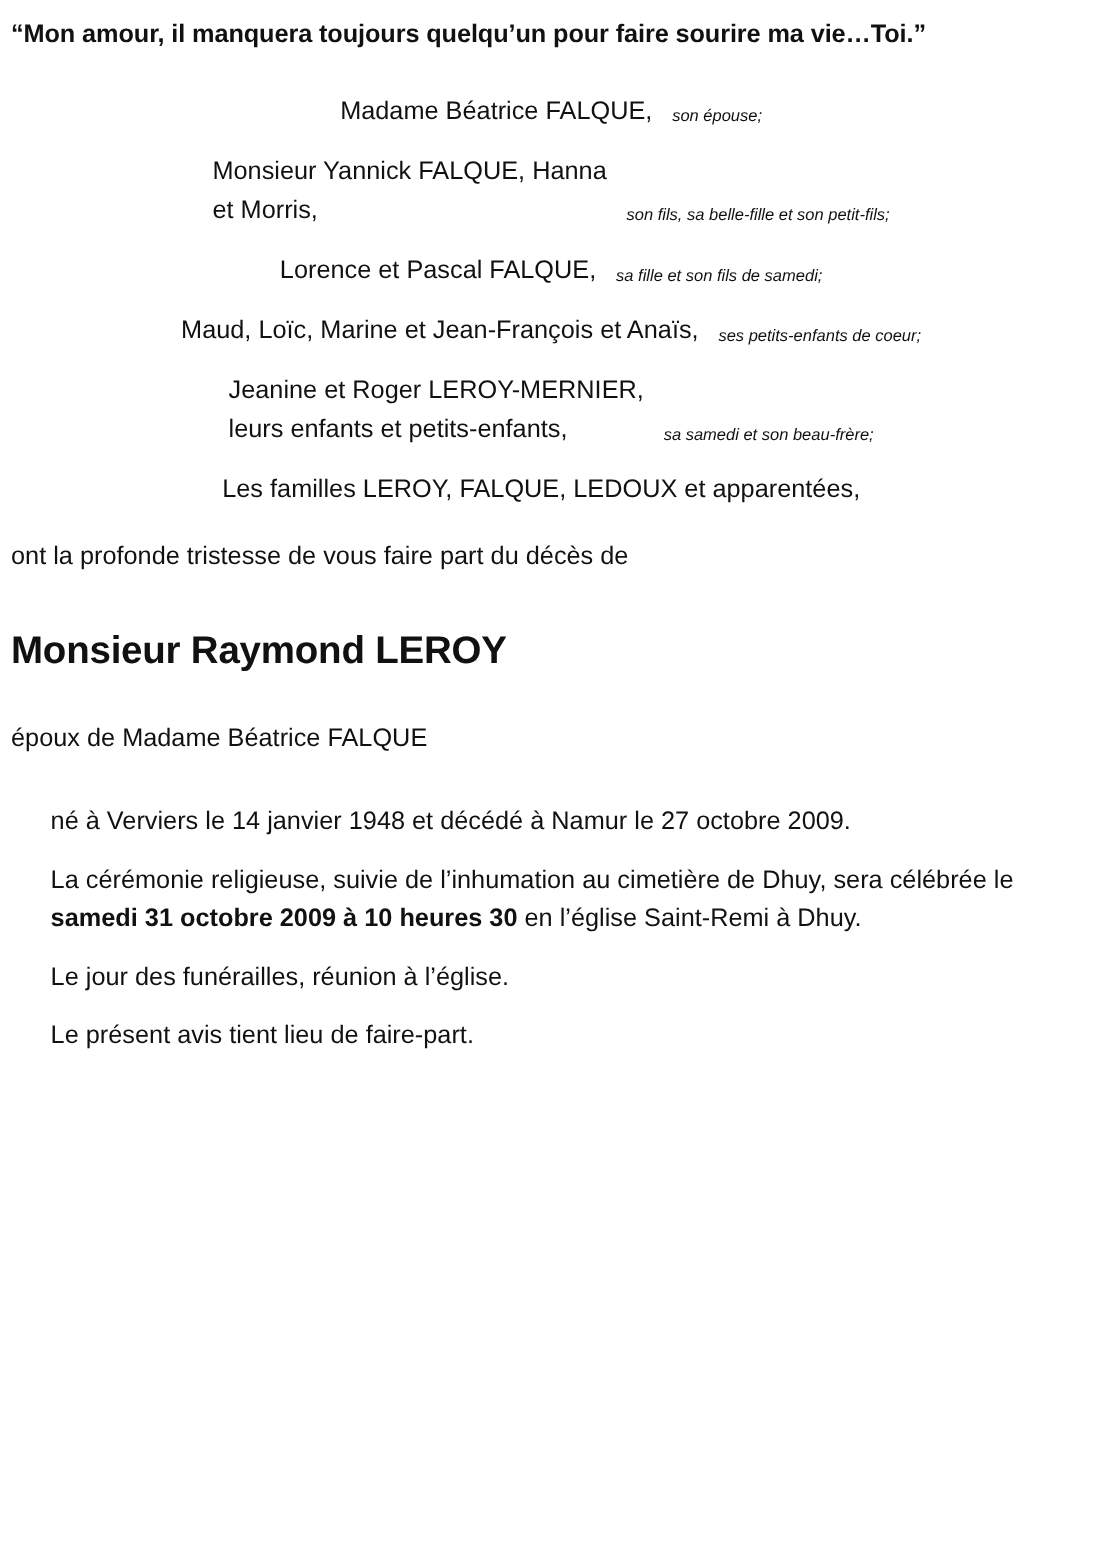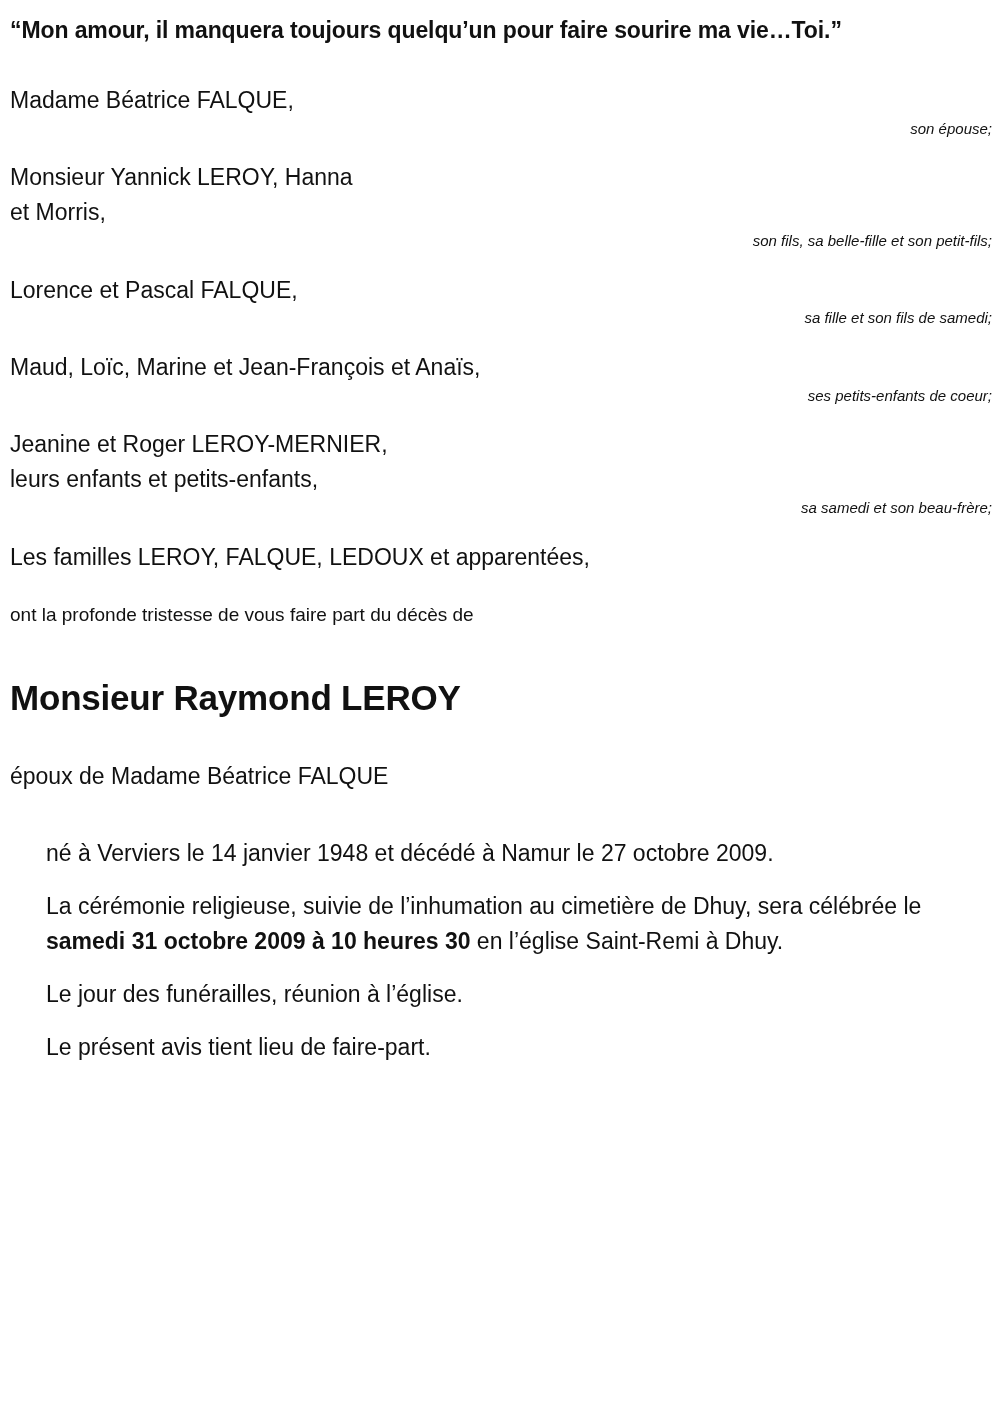--- a/index.html
+++ b/index.html
@@ -37,21 +37,20 @@
   
   .family-list {
     margin: 0 0 26px 0;
   }
   .family-row {
     display: flex;
     align-items: flex-start;
     justify-content: center;
     width: 100%;
     margin-bottom: 20px;
-    flex-direction: column;
   }
   .family-row:last-child { margin-bottom: 0; }
 
   .family-names {
     font-size: 23px;
     line-height: 1.52;
     font-weight: 400;
     flex: 0 1 auto;
     padding-right: 18px;
     white-space: pre-line;
@@ -62,21 +61,21 @@
     line-height: 1.5;
     text-align: right;
     flex: 0 0 auto;
     max-width: 300px;
     align-self: flex-end;
   }
   .family-row.no-relation { margin-bottom: 22px; }
 
   
   .lead-in {
-    font-size: 19px;
+    font-size: 23px;
     line-height: 1.5;
     margin: 22px 0 0 0;
   }
 
   
   .deceased-name {
     font-size: 35px;
     font-weight: 700;
     line-height: 1.2;
     letter-spacing: -0.2px;
@@ -111,21 +110,21 @@
   <p class="epigraph">“Mon amour, il manquera toujours quelqu’un pour faire sourire ma vie…Toi.”</p>
 
   <div class="family-list">
 
     <div class="family-row">
       <div class="family-names">Madame Béatrice FALQUE,</div>
       <div class="family-relation">son épouse;</div>
     </div>
 
     <div class="family-row">
-      <div class="family-names">Monsieur Yannick LEROY, Hanna
+      <div class="family-names">Monsieur Yannick FALQUE, Hanna
 et Morris,</div>
       <div class="family-relation">son fils, sa belle-fille et son petit-fils;</div>
     </div>
 
     <div class="family-row">
       <div class="family-names">Lorence et Pascal FALQUE,</div>
       <div class="family-relation">sa fille et son fils de samedi;</div>
     </div>
 
     <div class="family-row">

